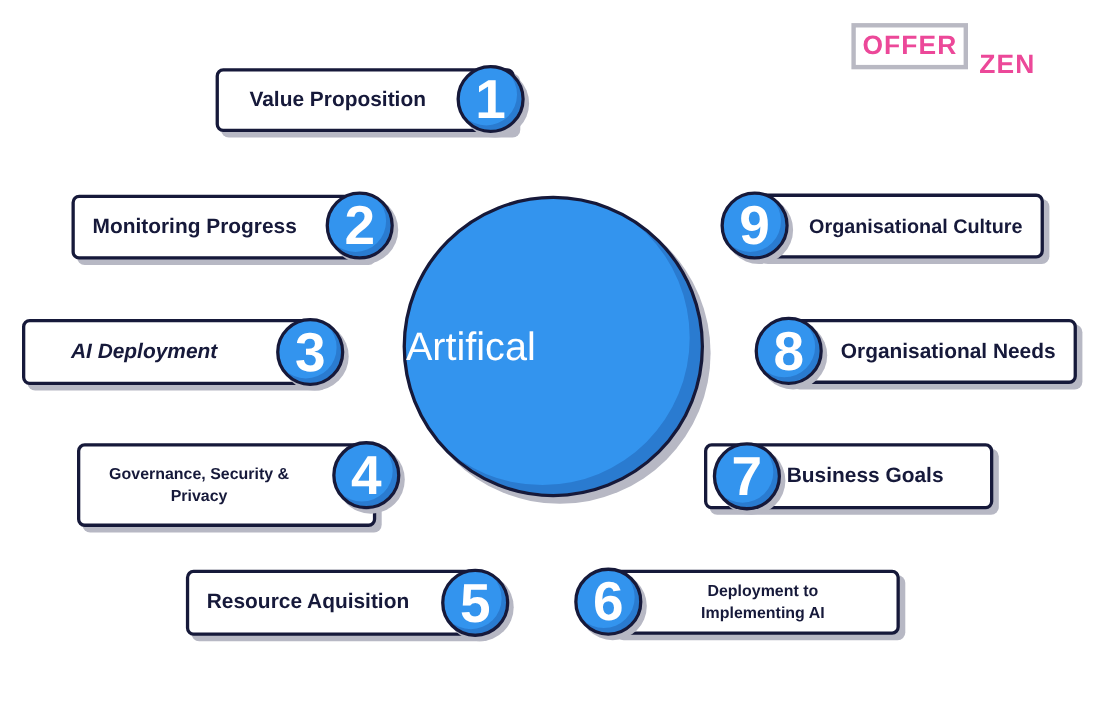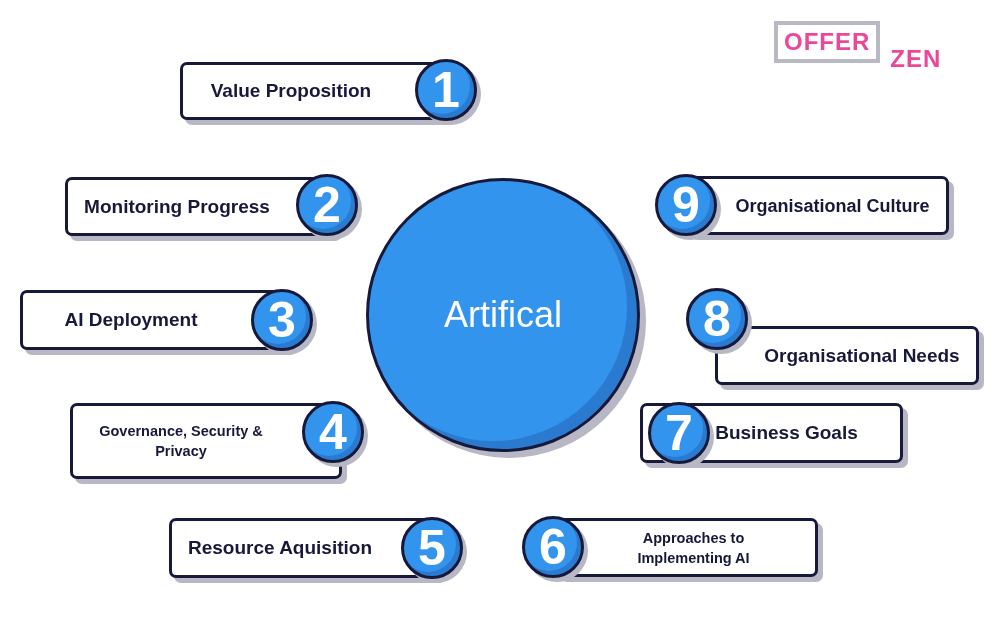--- a/index.html
+++ b/index.html
@@ -4,79 +4,79 @@
 <style>
   html, body { margin: 0; padding: 0; }
   body { width: 1000px; height: 642px; background: #ffffff; position: relative; overflow: hidden; font-family: "Liberation Sans", "DejaVu Sans", sans-serif; }
   .logo { position: absolute; left: 774px; top: 21px; height: 42px; display: flex; align-items: center; color: #ec4899; font-weight: bold; font-size: 24px; letter-spacing: 1px; }
   .logo .boxed { border: 4px solid #b9b9c3; padding: 0 6px; height: 34px; line-height: 34px; display: inline-block; }
   .logo .plain { margin-left: 10px; line-height: 42px; margin-top: 33px; }
   .box { position: absolute; background: #fff; border: 3px solid #16193a; border-radius: 7px; box-shadow: 5px 5px 0 #b7b8c4; box-sizing: border-box; display: flex; align-items: center; justify-content: center; color: #16193a; font-weight: bold; text-align: center; }
   .box .lbl { font-size: 19px; line-height: 22px; }
   .box .lbl.small { font-size: 14.5px; line-height: 20px; }
   .num { position: absolute; width: 62px; height: 62px; border-radius: 50%; background: #3394ee; border: 3px solid #16193a; box-sizing: border-box; box-shadow: 4px 4px 0 #b7b8c4, inset -4px -4px 0 #2a7bd0; color: #fff; font-weight: bold; font-size: 50px; display: flex; align-items: center; justify-content: center; line-height: 1; }
-  .center { position: absolute; left: 366px; top: 178px; width: 274px; height: 274px; border-radius: 50%; background: #3394ee; border: 3px solid #16193a; box-sizing: border-box; box-shadow: 6px 6px 0 #b7b8c4, inset -10px -8px 0 #2a7bd0; display: flex; align-items: center; justify-content: center; color: #fff; text-align: center; }
+  .center { position: absolute; left: 366px; top: 178px; width: 274px; height: 274px; border-radius: 50%; background: #3394ee; border: 3px solid #16193a; box-sizing: border-box; box-shadow: 6px 6px 0 #b7b8c4, inset -10px -8px 0 #2a7bd0; display: flex; align-items: center; color: #fff; text-align: center; }
   .center .title { font-size: 36px; line-height: 44px; font-weight: normal; }
 </style>
 </head>
 <body>
 
 <div class="logo">
   <span class="boxed">OFFER</span>
   <span class="plain">ZEN</span>
 </div>
 
 <div class="center">
   <div class="title">
     <div>Artifical</div>
   </div>
 </div>
 
-<div class="box" style="left:180px;top:62px;width:272px;height:58px;padding-right:50px;align-items:center;">
+<div class="box" style="left:196px;top:62px;width:272px;height:58px;padding-right:50px;align-items:center;">
   <span class="lbl">Value Proposition</span>
 </div>
 <div class="num" style="left:415px;top:59px;">1</div>
 
 <div class="box" style="left:65px;top:177px;width:272px;height:59px;padding-right:48px;">
   <span class="lbl">Monitoring Progress</span>
 </div>
 <div class="num" style="left:296px;top:174px;">2</div>
 
-<div class="box" style="left:20px;top:290px;width:272px;height:60px;padding-right:50px;">
+<div class="box" style="left:20px;top:290px;width:272px;height:60px;padding-right:50px;font-style:italic;">
   <span class="lbl">AI Deployment</span>
 </div>
 <div class="num" style="left:251px;top:289px;">3</div>
 
 <div class="box" style="left:70px;top:403px;width:272px;height:76px;padding-right:50px;">
   <span class="lbl small">
     <div>Governance, Security &amp;</div>
     <div>Privacy</div>
   </span>
 </div>
 <div class="num" style="left:302px;top:401px;">4</div>
 
 <div class="box" style="left:169px;top:518px;width:272px;height:60px;padding-right:50px;">
   <span class="lbl">Resource Aquisition</span>
 </div>
 <div class="num" style="left:401px;top:517px;">5</div>
 
 <div class="box" style="left:555px;top:518px;width:263px;height:59px;padding-left:14px;">
   <span class="lbl small">
-    <div>Approaches to</div>
+    <div>Deployment to</div>
     <div>Implementing AI</div>
   </span>
 </div>
 <div class="num" style="left:522px;top:516px;">6</div>
 
 <div class="box" style="left:640px;top:403px;width:263px;height:60px;padding-left:30px;">
   <span class="lbl">Business Goals</span>
 </div>
 <div class="num" style="left:648px;top:402px;">7</div>
 
-<div class="box" style="left:715px;top:290px;width:264px;height:59px;padding-left:30px;margin-top:36px;">
+<div class="box" style="left:715px;top:290px;width:264px;height:59px;padding-left:30px;">
   <span class="lbl">Organisational Needs</span>
 </div>
 <div class="num" style="left:686px;top:288px;">8</div>
 
 <div class="box" style="left:686px;top:176px;width:263px;height:59px;padding-left:30px;">
   <span class="lbl" style="font-size:18px;">Organisational Culture</span>
 </div>
 <div class="num" style="left:655px;top:174px;">9</div>
 
 </body></html>

